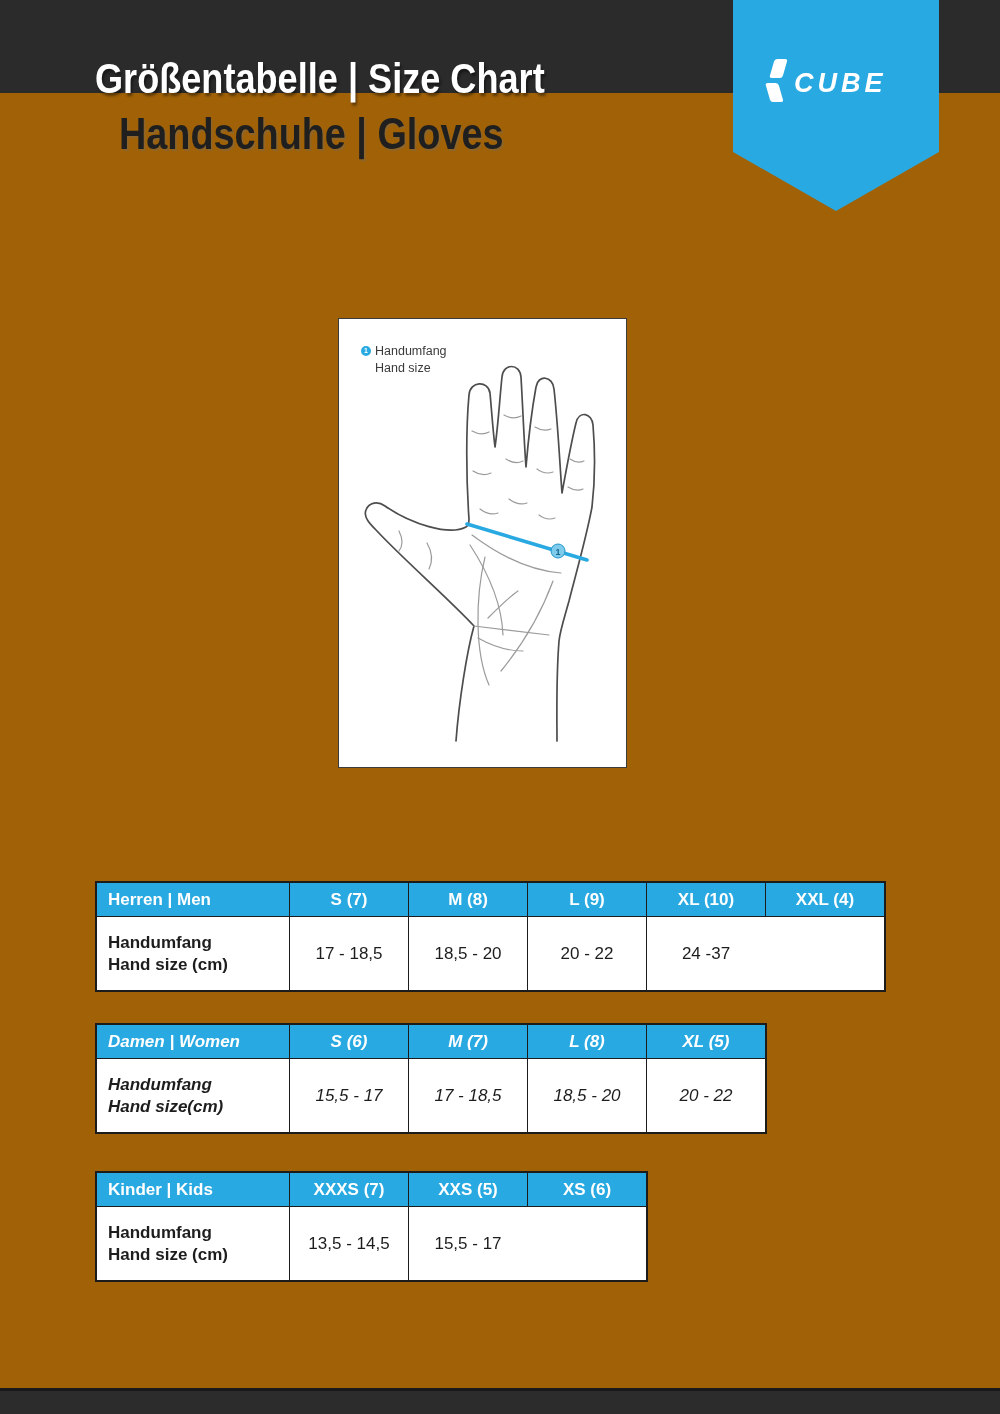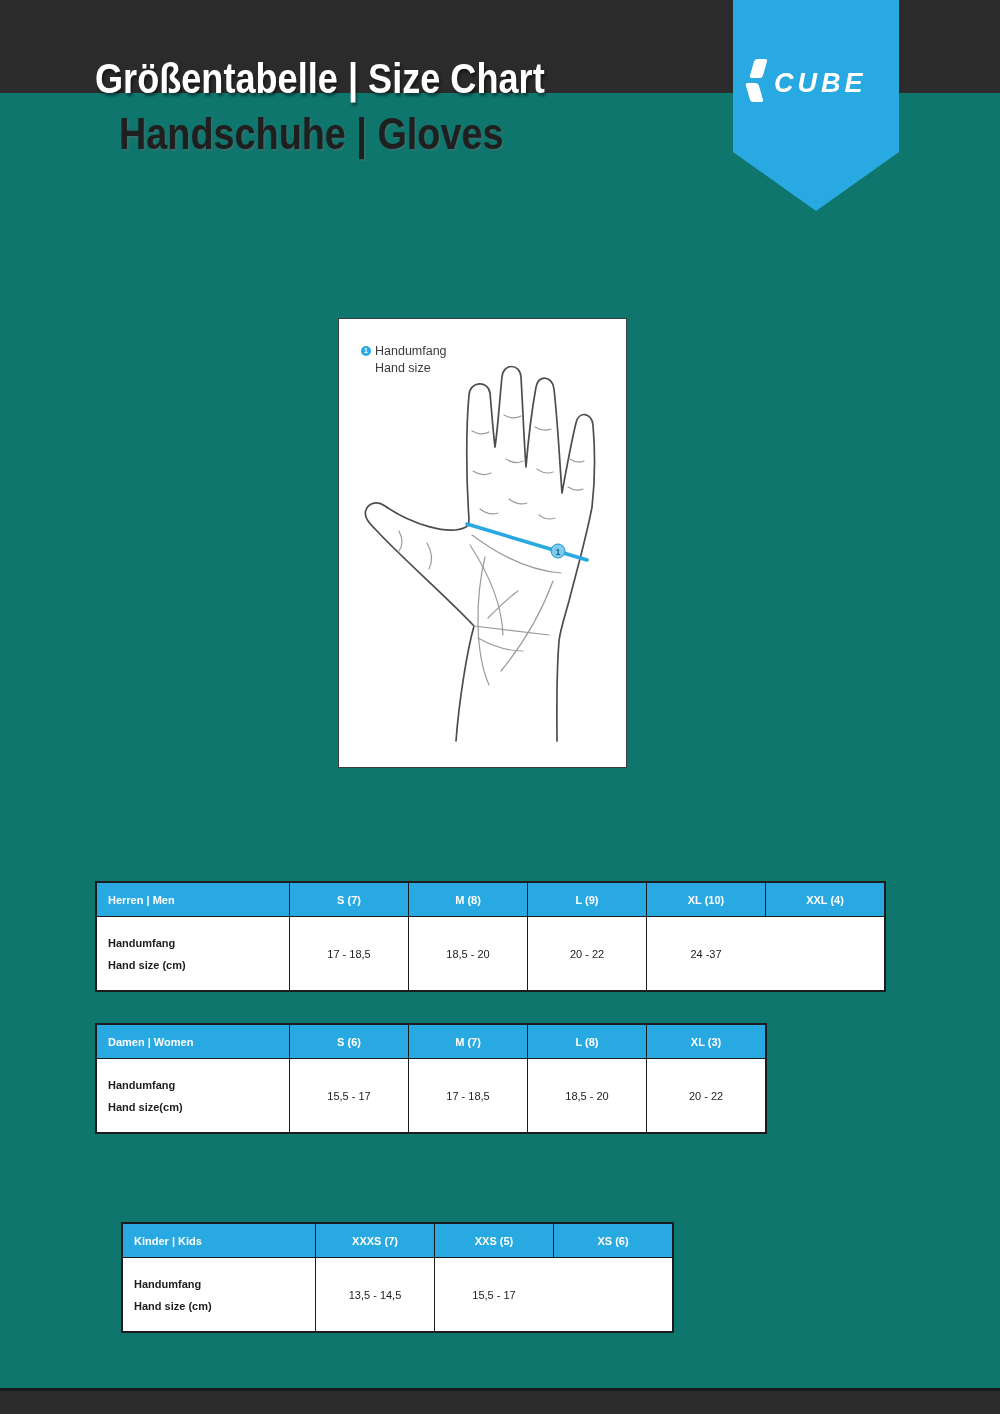--- a/index.html
+++ b/index.html
@@ -1,36 +1,36 @@
 <!DOCTYPE html>
 <html><head>
 <meta charset="utf-8">
 <style>
   html,body { margin:0; padding:0; background:#fff; }
   #canvas {
     position:relative; width:1000px; height:1414px; overflow:hidden;
-    background:#0f766e; font-family:"Liberation Sans", sans-serif;
+    background:#a16207; font-family:"Liberation Sans", sans-serif;
   }
   
   .top-bar { position:absolute; left:0; top:0; width:1000px; height:93px; background:#2b2b2b; }
   .title-main {
     position:absolute; left:95px; top:54px; margin:0;
     font-size:43px; font-weight:bold; color:#ffffff; white-space:nowrap;
     transform:scaleX(.84); transform-origin:left top; letter-spacing:0px;
     text-shadow:2px 3px 3px rgba(0,0,0,.45);
   }
   .title-sub {
     position:absolute; left:119px; top:108px; margin:0;
     font-size:45px; font-weight:bold; color:#1f1f1f; white-space:nowrap;
     transform:scaleX(.84); transform-origin:left top;
     text-shadow:2px 2px 1px rgba(110,110,110,.35);
   }
   
   .ribbon {
-    position:absolute; left:733px; top:0; width:166px; height:211px; background:#29a9e1;
+    position:absolute; left:733px; top:0; width:206px; height:211px; background:#29a9e1;
     clip-path:polygon(0 0, 100% 0, 100% 72%, 50% 100%, 0 72%);
   }
   .logo { position:absolute; left:50%; top:58px; transform:translateX(-50%); }
   
   .hand-box {
     position:absolute; left:338px; top:318px; width:289px; height:450px;
     border:1.5px solid #3c3c3c; background:#fff; box-sizing:border-box;
   }
   .hand-svg { position:absolute; left:0; top:0; }
   .legend { position:absolute; left:22px; top:24px; }
@@ -43,21 +43,21 @@
   .legend-text { font-size:12.5px; line-height:17px; color:#3a3a3a; }
   
   .size-table { position:absolute; border:2px solid #1c1c1c; background:#fff; box-sizing:content-box; }
   .trow { display:grid; }
   .t-men  .trow { grid-template-columns:192px 119px 119px 119px 119px 119px; }
   .t-women .trow { grid-template-columns:192px 119px 119px 119px 119px; }
   .t-kids .trow { grid-template-columns:192px 119px 119px 119px; }
   .cell {
     display:flex; align-items:center; justify-content:center;
     border-left:1.5px solid #1c1c1c; box-sizing:border-box;
-    font-size:11px; color:#1d1d1d;
+    font-size:17px; color:#1d1d1d;
   }
   .cell.first { border-left:none; justify-content:flex-start; padding-left:11px; }
   .hrow .cell { height:34px; background:#29a9e1; color:#ffffff; font-weight:bold;
     border-bottom:1.5px solid #1c1c1c; }
   .drow .cell { height:73px; }
   .drow .cell.first { font-weight:bold; }
   .two-line { line-height:22px; }
   
   .bottom-bar {
     position:absolute; left:0; bottom:0; width:1000px; height:26px;
@@ -164,40 +164,40 @@
       <div class="cell first two-line">
         <span><span>Handumfang</span><br><span>Hand size (cm)</span></span>
       </div>
       <div class="cell">17 - 18,5</div>
       <div class="cell">18,5 - 20</div>
       <div class="cell">20 - 22</div>
       <div class="cell">24 -37</div>
     </div>
   </div>
 
-  <div class="size-table t-women" style="left:95px; top:1023px;">
+  <div class="size-table t-women" style="left:95px; top:1023px;font-style:italic;">
     <div class="trow hrow">
       <div class="cell first">Damen | Women</div>
       <div class="cell">S (6)</div>
       <div class="cell">M (7)</div>
       <div class="cell">L (8)</div>
-      <div class="cell">XL (3)</div>
+      <div class="cell">XL (5)</div>
     </div>
     <div class="trow drow">
       <div class="cell first two-line">
         <span><span>Handumfang</span><br><span>Hand size(cm)</span></span>
       </div>
       <div class="cell">15,5 - 17</div>
       <div class="cell">17 - 18,5</div>
       <div class="cell">18,5 - 20</div>
       <div class="cell">20 - 22</div>
     </div>
   </div>
 
-  <div class="size-table t-kids" style="left:95px; top:1222px;margin-left:26px;">
+  <div class="size-table t-kids" style="left:95px; top:1171px;">
     <div class="trow hrow">
       <div class="cell first">Kinder | Kids</div>
       <div class="cell">XXXS (7)</div>
       <div class="cell">XXS (5)</div>
       <div class="cell">XS (6)</div>
     </div>
     <div class="trow drow">
       <div class="cell first two-line">
         <span><span>Handumfang</span><br><span>Hand size (cm)</span></span>
       </div>

